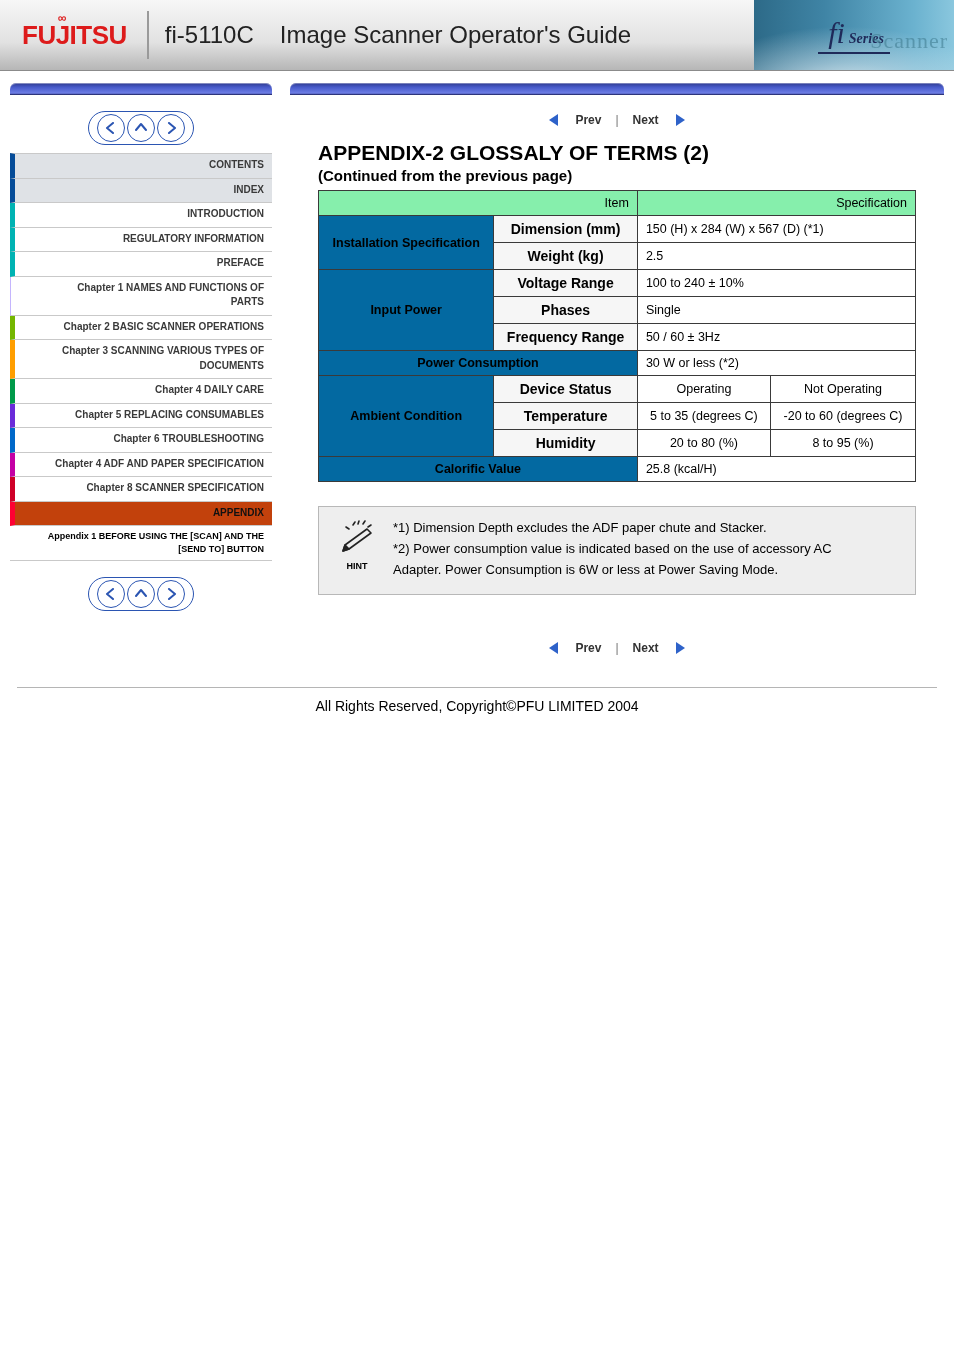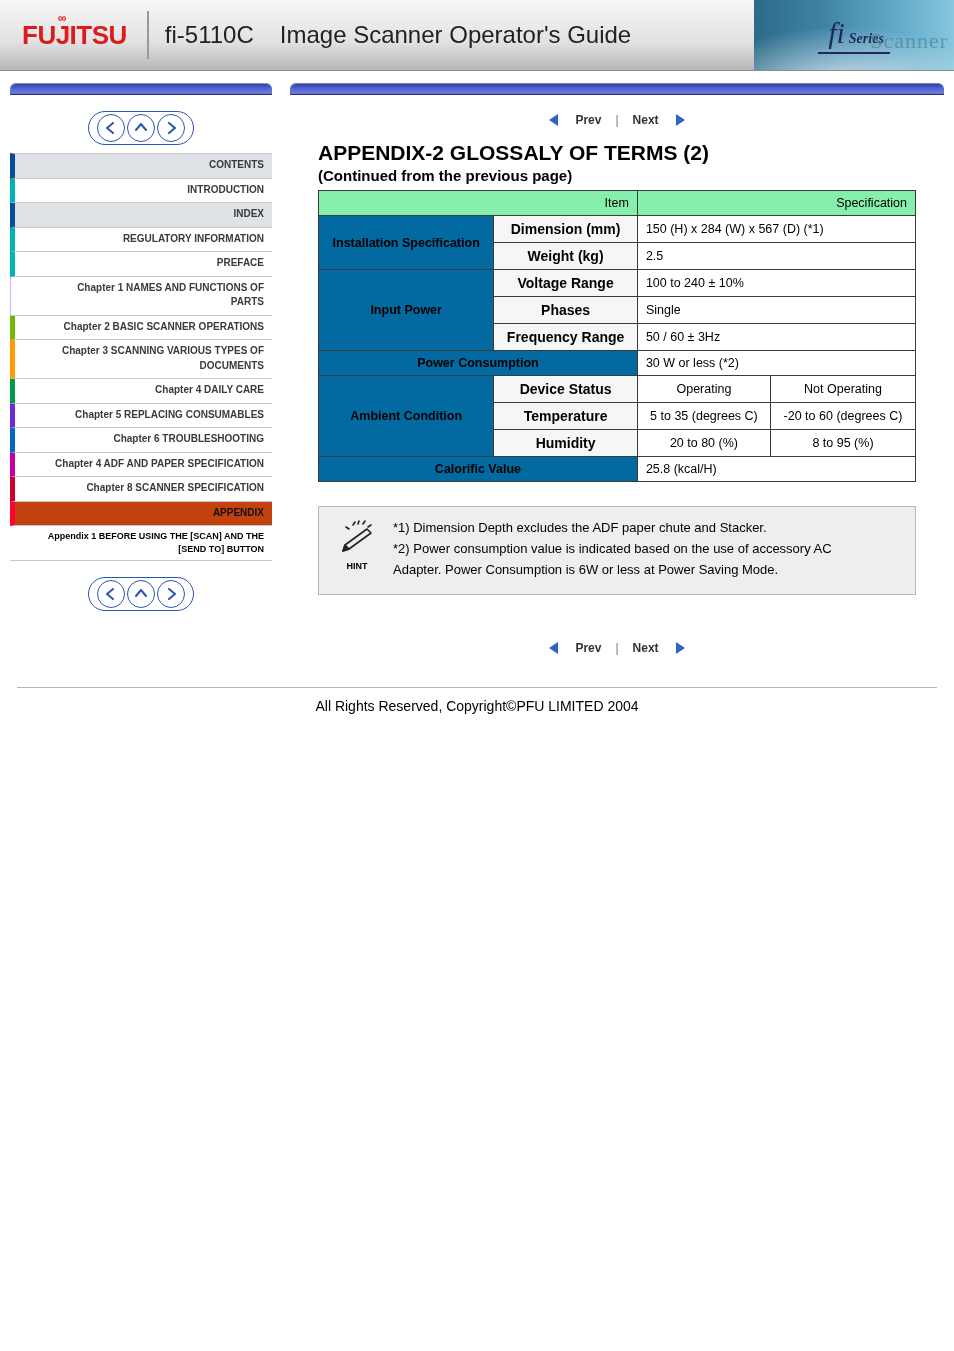--- a/index.html
+++ b/index.html
@@ -314,22 +314,22 @@
         <div class="nav-circ">
           <svg width="12" height="12" viewBox="0 0 12 12">
               <path d="M4 1 L10 6 L4 11" fill="none" stroke="#2b55b2" stroke-width="2" stroke-linecap="round" stroke-linejoin="round"></path>
             </svg>
         </div>
       </div>
     </div>
 
     <div class="side-list" id="side-list">
         <div class="side-item p-idx">CONTENTS</div>
+        <div class="side-item p-idx">INDEX</div>
         <div class="side-item p-pref">INTRODUCTION</div>
-        <div class="side-item p-idx">INDEX</div>
         <div class="side-item p-pref">REGULATORY INFORMATION</div>
         <div class="side-item p-pref">PREFACE</div>
         <div class="side-item p-1">Chapter 1 NAMES AND FUNCTIONS OF PARTS</div>
         <div class="side-item p-2">Chapter 2 BASIC SCANNER OPERATIONS</div>
         <div class="side-item p-3">Chapter 3 SCANNING VARIOUS TYPES OF DOCUMENTS</div>
         <div class="side-item p-4">Chapter 4 DAILY CARE</div>
         <div class="side-item p-5">Chapter 5 REPLACING CONSUMABLES</div>
         <div class="side-item p-6">Chapter 6 TROUBLESHOOTING</div>
         <div class="side-item p-7">Chapter 4 ADF AND PAPER SPECIFICATION</div>
         <div class="side-item p-8">Chapter 8 SCANNER SPECIFICATION</div>

